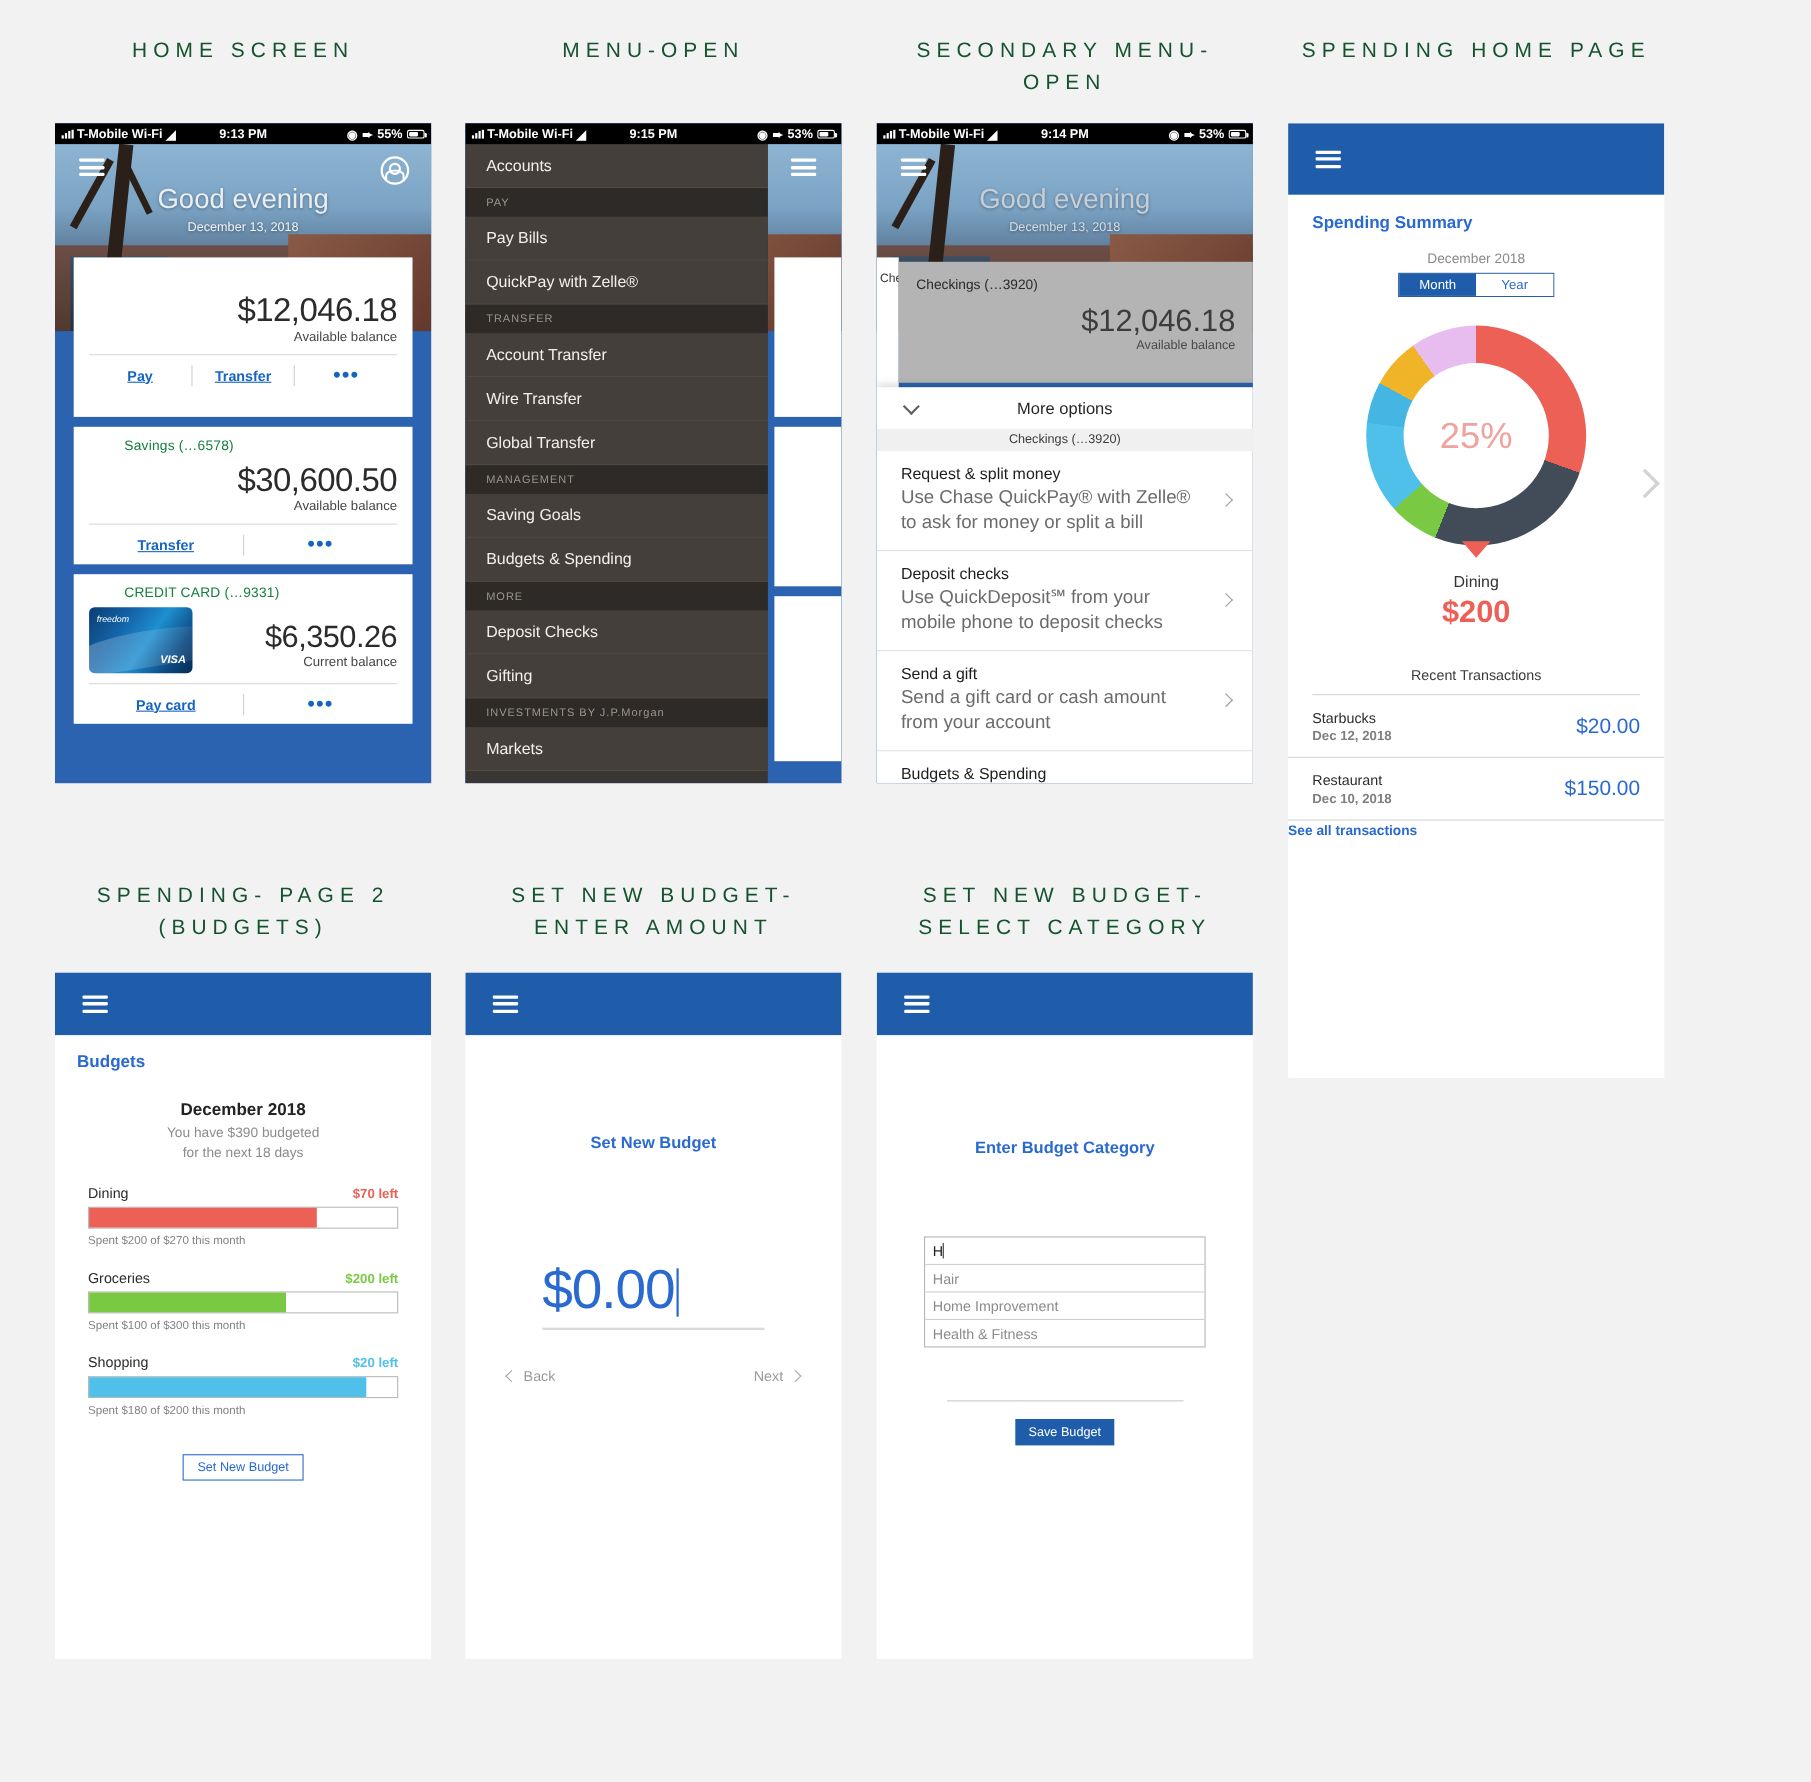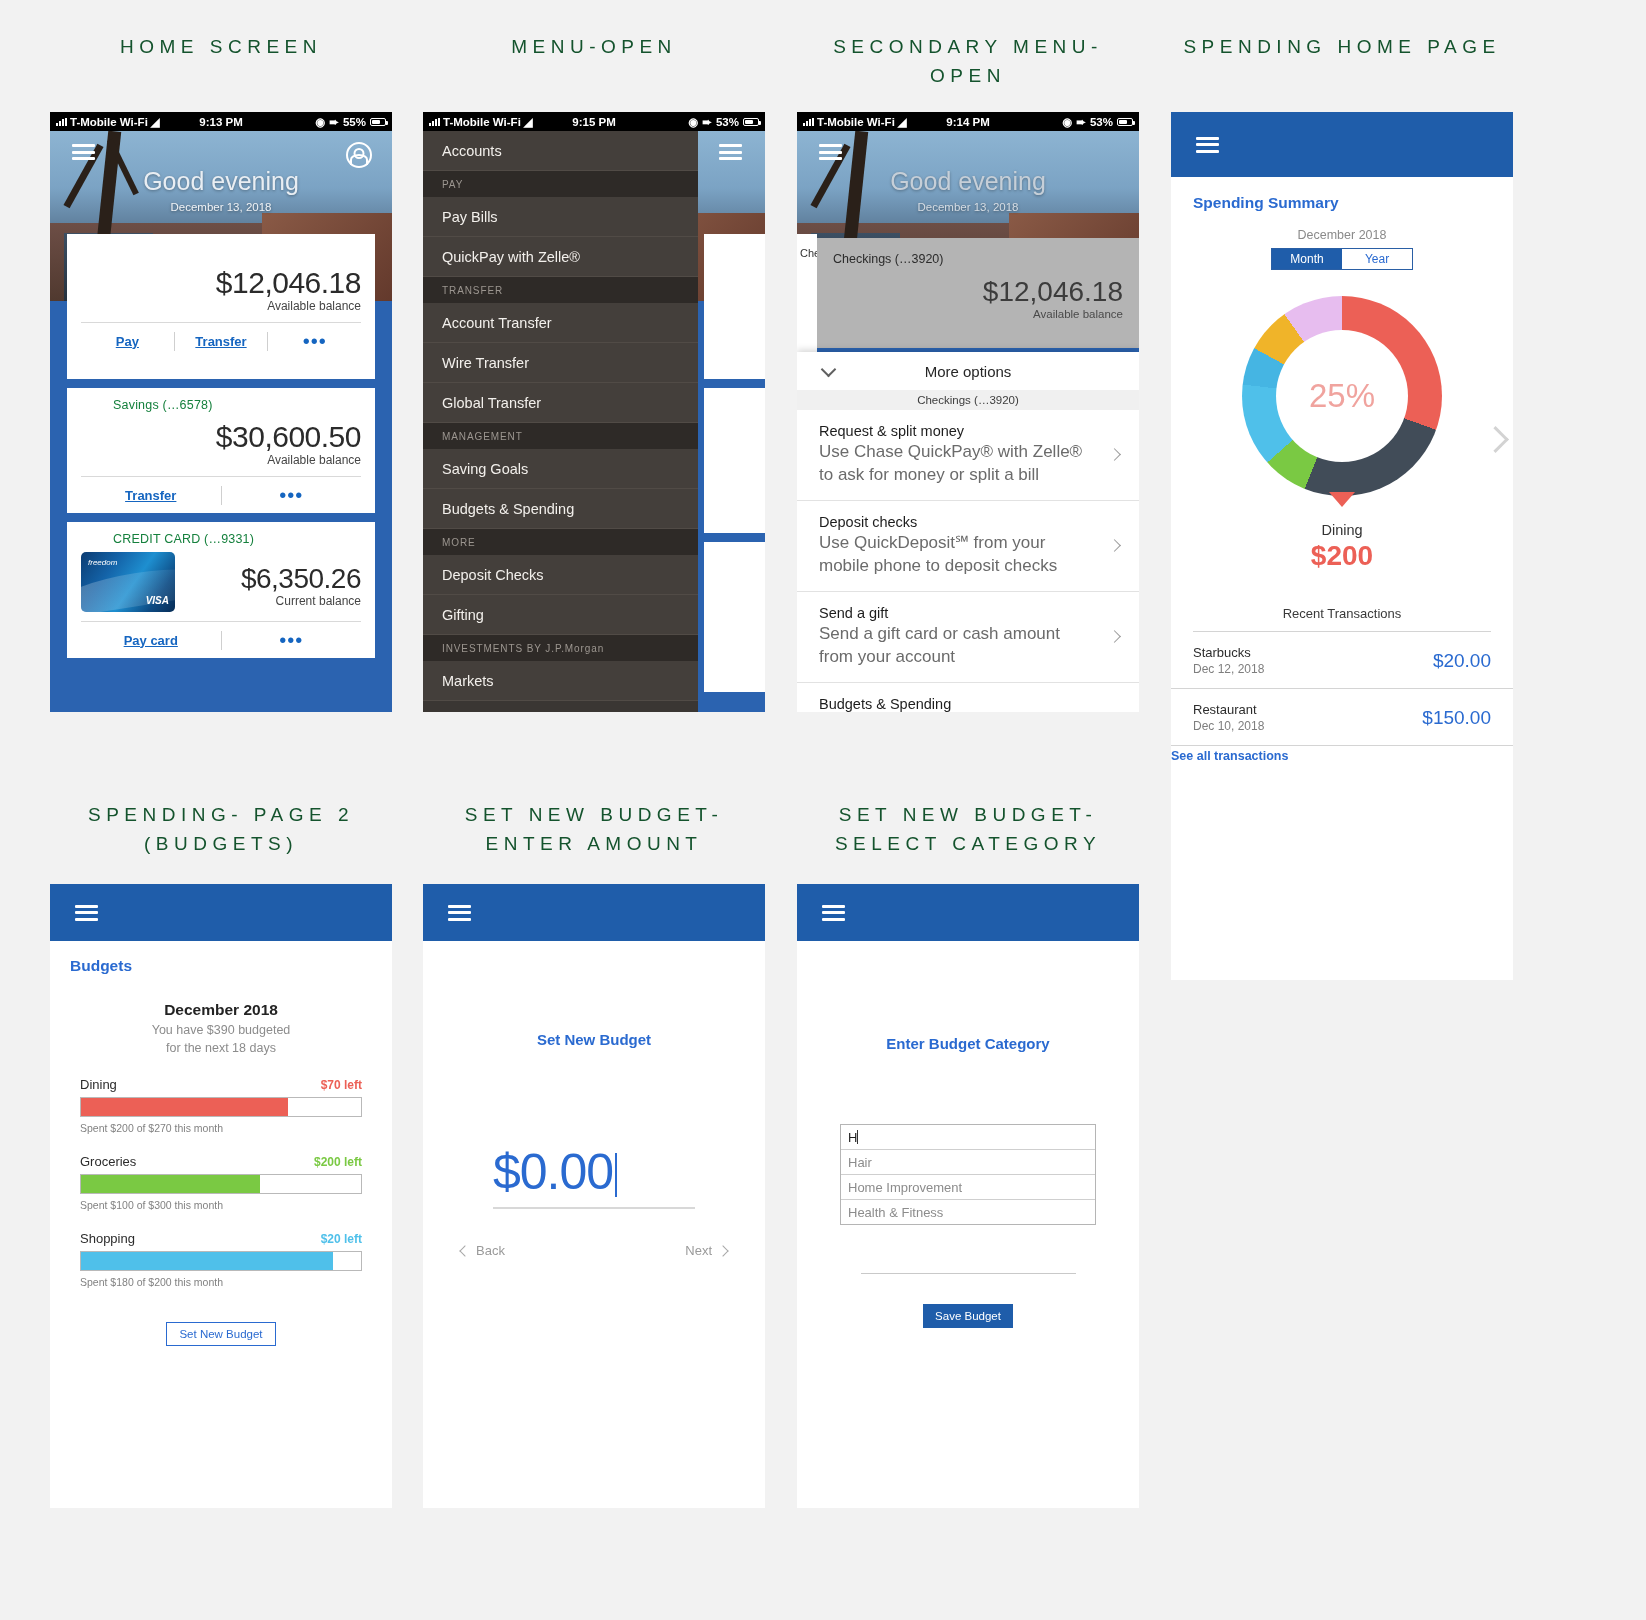--- a/index.html
+++ b/index.html
@@ -143,21 +143,21 @@
   .donut-pct { position:absolute; left:0;right:0;top:50%;transform:translateY(-50%); text-align:center;
                font-size:33px; color:#f0a39e; z-index:2; font-weight:400;}
   .donut-marker { position:absolute; left:50%; bottom:-11px; transform:translateX(-50%);
     width:0;height:0;border-left:13px solid transparent;border-right:13px solid transparent;border-top:15px solid #ec6056; z-index:3;}
   .sp-cat { text-align:center; font-size:14.5px; color:#333; margin-top:26px; }
   .sp-amt { text-align:center; font-size:28px; color:#ec6056; font-weight:bold; margin-top:2px; }
   .sp-rt { text-align:center; font-size:13px; color:#3a3a3a; margin-top:34px; }
   .sp-hr { height:1px; background:#d4d4d4; margin:10px 22px 0; }
   .tx { display:flex; align-items:center; justify-content:space-between; padding:13px 22px 12px; border-bottom:1px solid #d4d4d4; }
   .tx .nm { font-size:13px; color:#2c2c2c; }
-  .tx .dt { font-size:12px; color:#7e7e7e; margin-top:2px; }
+  .tx .dt { font-size:12px; color:#7e7e7e; margin-top:2px;font-weight:bold; }
   .tx .amt { font-size:19px; color:#2a6ad0; }
   .sp-all { text-align:center; color:#2a6ad0; font-size:12.5px; font-weight:600; padding:16px 0; text-decoration:none;}
   .arrow-rt { position:absolute; right:8px; top:318px; width:19px;height:19px;
               border-top:3px solid #d3d3d3;border-right:3px solid #d3d3d3;transform:rotate(45deg); z-index:5;}
 
   
   .bg-title { color:#2a6ad0; font-size:15.5px; font-weight:600; padding:16px 0 0 20px; }
   .bg-month { text-align:center; font-size:15.5px; color:#232323; font-weight:bold; margin-top:26px; }
   .bg-note { text-align:center; font-size:12.5px; color:#8c8c8c; line-height:1.45; margin-top:2px;}
   .bud { padding:0 30px; margin-top:20px; }
@@ -182,21 +182,21 @@
   .cv-r { width:8px;height:8px;border-right:1.6px solid #a8a8a8;border-top:1.6px solid #a8a8a8;transform:rotate(45deg);}
 
   
   .cat-title { text-align:center; color:#2a6ad0; font-size:15px; font-weight:600; margin-top:94px; }
   .cat-box { margin:72px auto 0; width:256px; border:1px solid #b5b5b5; background:#fff; }
   .cat-in { height:24px; display:flex; align-items:center; padding:0 7px; font-size:13px; color:#1f1f1f;}
   .cat-in .cr { display:inline-block; width:1px;height:14px;background:#333;}
   .cat-opt { height:25px; display:flex; align-items:center; padding:0 7px; font-size:13px; color:#8c8c8c;
              border-top:1px solid #cfcfcf;}
   .cat-hr { width:215px; height:1px; background:#c9c9c9; margin:48px auto 0;}
-  .savebtn { display:block; width:90px; margin:30px auto 0; background:#1f5daa; color:#fff; border:none;
+  .savebtn { display:block; width:90px; margin:16px auto 0; background:#1f5daa; color:#fff; border:none;
              font-size:11.5px; padding:6px 0; font-family:inherit; }
 </style>
 </head>
 <body>
 
 <div class="caption" style="left:50px;top:32px;width:342px;">HOME SCREEN</div>
 <div class="caption" style="left:423px;top:32px;width:342px;">MENU-OPEN</div>
 <div class="caption" style="left:797px;top:32px;width:342px;">SECONDARY MENU- OPEN</div>
 <div class="caption" style="left:1171px;top:32px;width:342px;">SPENDING HOME PAGE</div>
 

